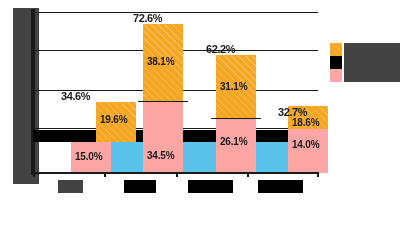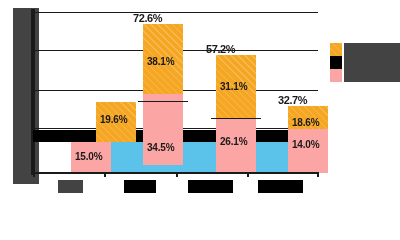--- a/index.html
+++ b/index.html
@@ -107,21 +107,21 @@
       </div>
       <div class="seg seg-blue-light" style="bottom:0;height:31px;">
         <span class="seg-label" style="top:9px;">15.0%</span>
       </div>
     </div>
 
     <div class="bar" style="left:110px;width:40px;height:149px;">
       <div class="seg seg-orange" style="bottom:71px;height:78px;">
         <span class="seg-label" style="top:32px;">38.1%</span>
       </div>
-      <div class="seg seg-blue-mid" style="bottom:8px;height:71px;">
+      <div class="seg seg-blue-mid" style="bottom:0;height:71px;">
         <span class="seg-label" style="top:48px;">34.5%</span>
       </div>
       <div class="bar-top-rule" style="left:-5px;width:50px;bottom:71px;"></div>
     </div>
 
     <div class="bar" style="left:183px;width:40px;height:86px;">
       <div class="seg seg-orange" style="bottom:54px;height:64px;">
         <span class="seg-label" style="top:26px;">31.1%</span>
       </div>
       <div class="seg seg-blue-mid" style="bottom:0;height:54px;">
@@ -132,23 +132,24 @@
 
     <div class="bar" style="left:255px;width:40px;height:67px;">
       <div class="seg seg-orange" style="bottom:33px;height:34px;">
         <span class="seg-label" style="top:11px;">18.6%</span>
       </div>
       <div class="seg seg-blue-light" style="bottom:0;height:44px;">
         <span class="seg-label" style="top:10px;">14.0%</span>
       </div>
     </div>
 
+    <div class="total-label" style="left:28px;width:60px;top:80px;">34.6%</div>
     <div class="total-label" style="left:100px;width:60px;top:2px;">72.6%</div>
-    <div class="total-label" style="left:173px;width:60px;top:33px;">57.2%</div>
-    <div class="total-label" style="left:245px;width:60px;top:84px;">32.7%</div>
+    <div class="total-label" style="left:173px;width:60px;top:33px;">62.2%</div>
+    <div class="total-label" style="left:245px;width:60px;top:96px;">32.7%</div>
   </div>
 
   <div id="x-axis-line"></div>
   <div class="x-tick" style="left:33px;"></div>
   <div class="x-tick" style="left:104px;"></div>
   <div class="x-tick" style="left:176px;"></div>
   <div class="x-tick" style="left:247px;"></div>
   <div class="x-tick" style="left:317px;"></div>
 
   <div class="cat-redaction redact-dark" style="left:58px;width:25px;"></div>

